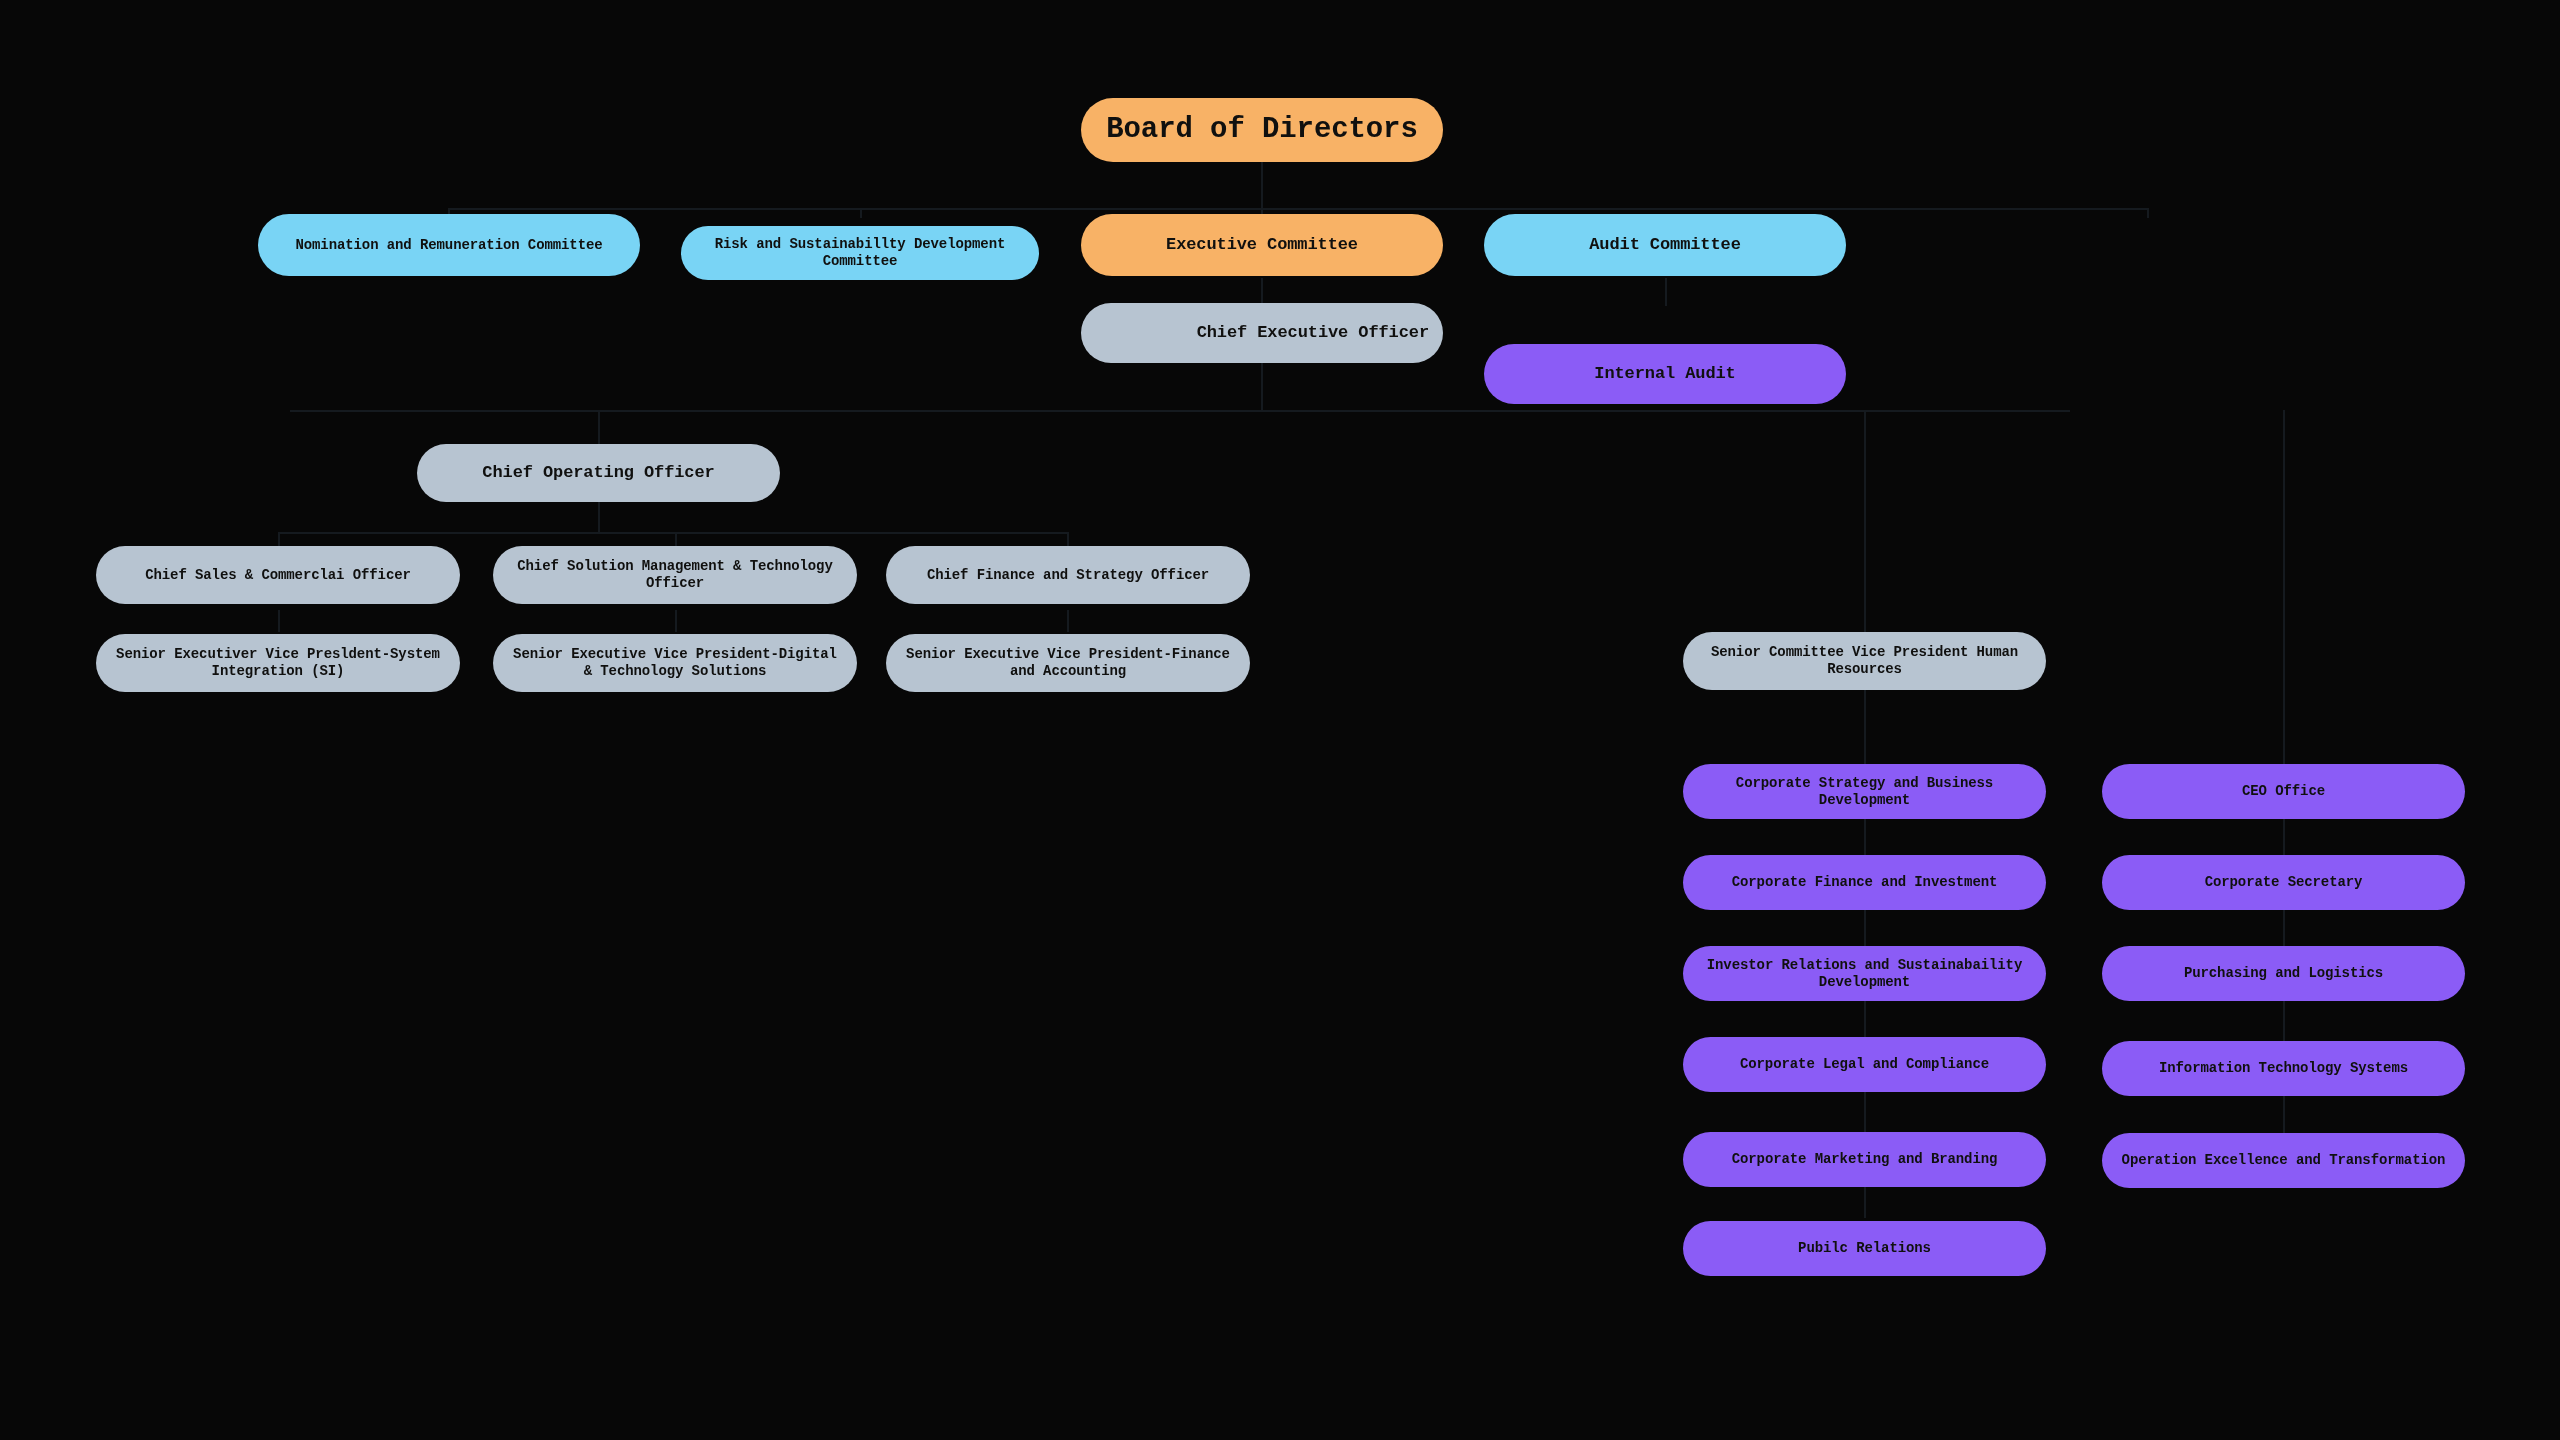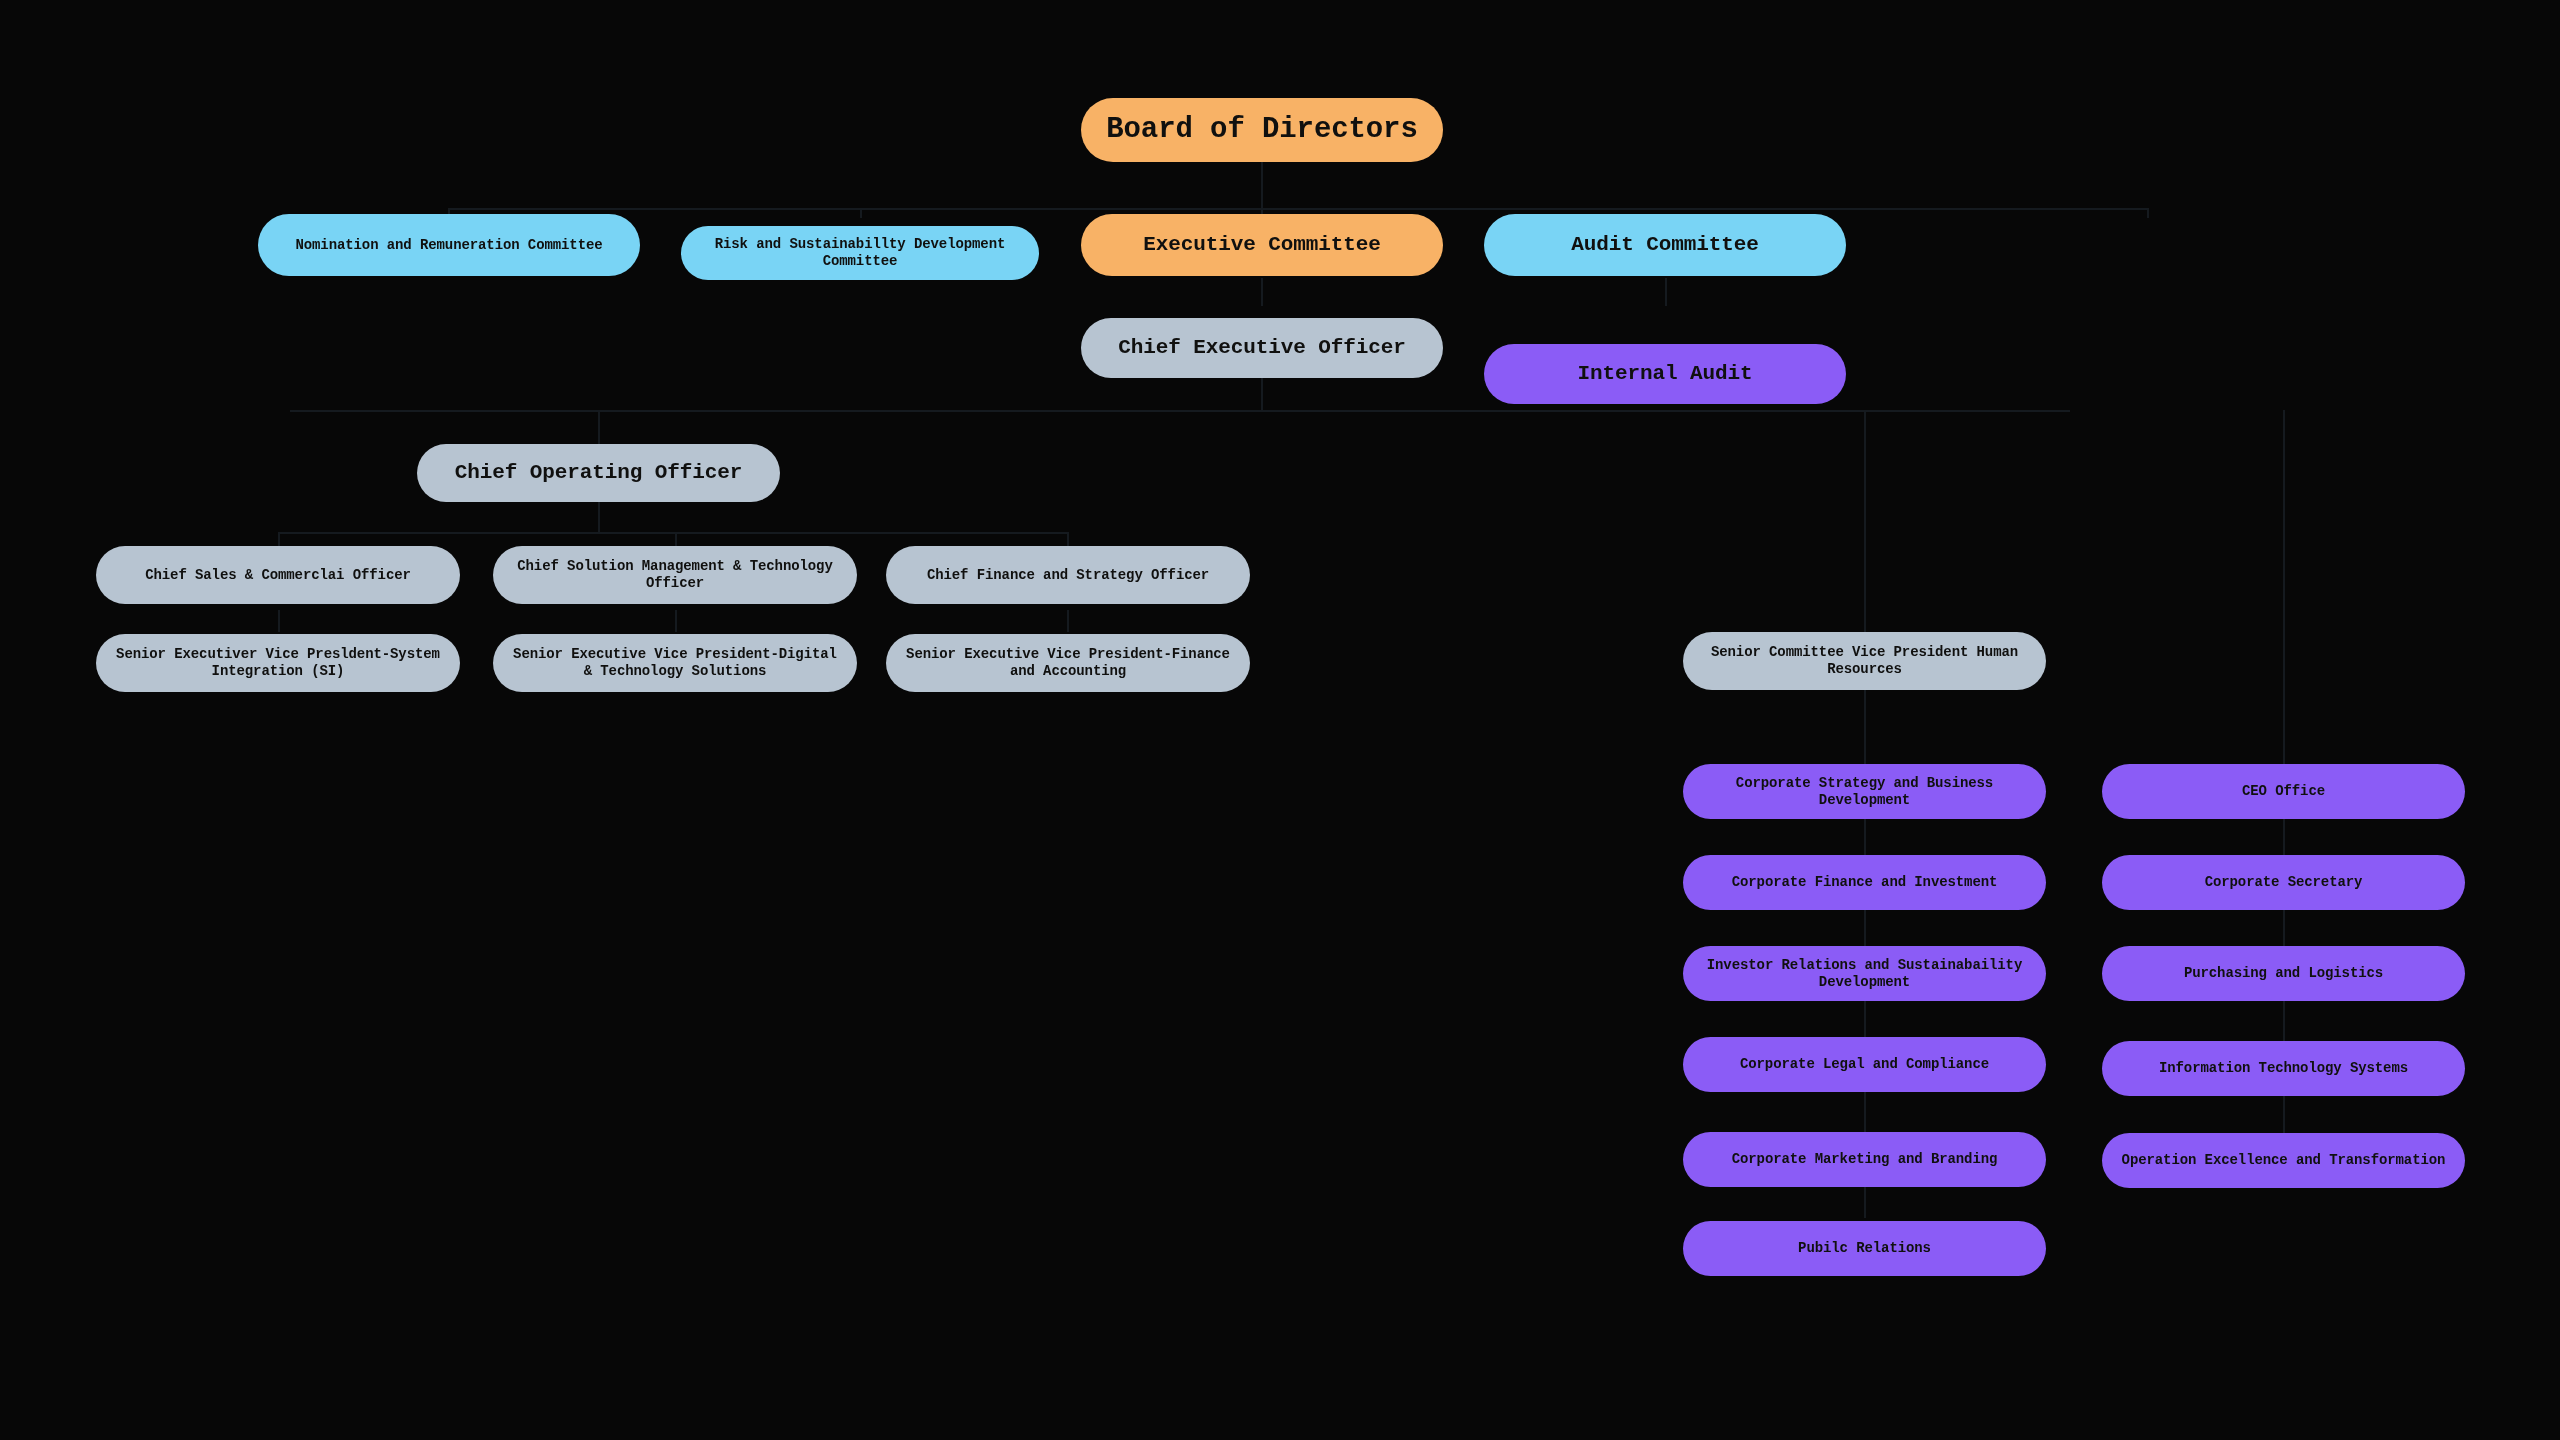--- a/index.html
+++ b/index.html
@@ -46,21 +46,21 @@
     font-family: Liberation Mono, monospace;
   }
   .node span { display: block; width: 100%; }
 
   .n-orange  { background: #f8b266; }
   .n-blue    { background: #79d4f5; }
   .n-grey    { background: #b7c4d1; }
   .n-peach   { background: #8b5cf6; margin-top: 41px; }
 
   .sz-root   { font-size: 29px; }
-  .sz-md     { font-size: 21px; }
+  .sz-md     { font-size: 17px; }
   .sz-sm     { font-size: 14px; }
 </style>
 </head>
 <body>
 
 <div id="chart">
 
   <div class="line v" style="left:1261px; top:162px; height:48px;"></div>
   <div class="line h" style="left:448px; top:208px; width:1700px;"></div>
   <div class="line v" style="left:448px; top:208px; height:10px;"></div>
@@ -100,21 +100,21 @@
   <div class="node n-blue sz-sm" style="left:681px; top:226px; width:358px; height:54px;">
     <span>Risk and Sustainabillty Development Committee</span>
   </div>
   <div class="node n-orange sz-md" style="left:1081px; top:214px; width:362px; height:62px;">
     <span>Executive Committee</span>
   </div>
   <div class="node n-blue sz-md" style="left:1484px; top:214px; width:362px; height:62px;">
     <span>Audit Committee</span>
   </div>
 
-  <div class="node n-grey sz-md" style="left:1081px; top:318px; width:362px; height:60px;">
+  <div class="node n-grey sz-md" style="left:1081px; top:303px; width:362px; height:60px;text-align:right;">
     <span>Chief Executive Officer</span>
   </div>
   <div class="node n-peach sz-md" style="left:1484px; top:303px; width:362px; height:60px;">
     <span>Internal Audit</span>
   </div>
 
   <div class="node n-grey sz-md" style="left:417px; top:444px; width:363px; height:58px;">
     <span>Chief Operating Officer</span>
   </div>
 

